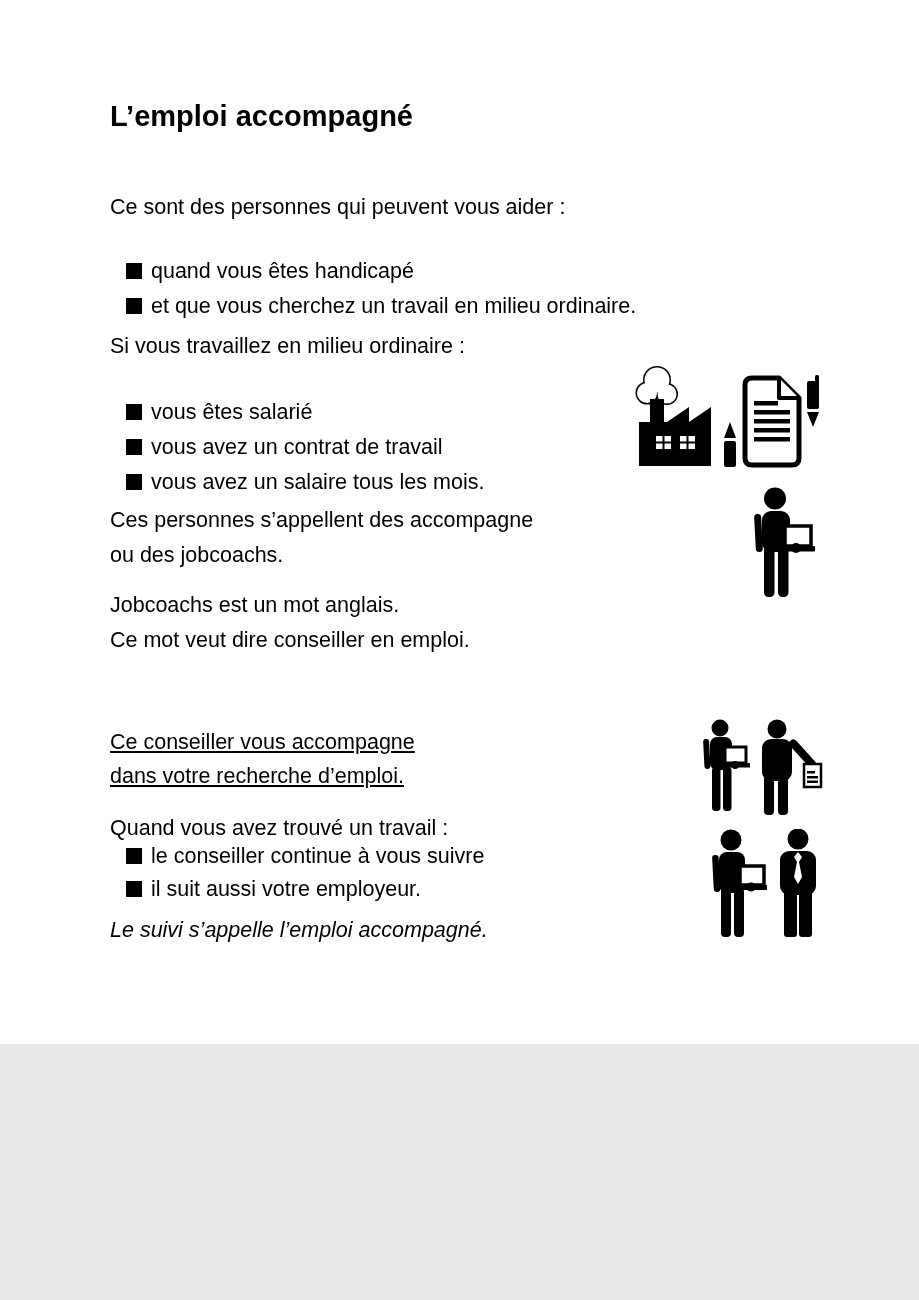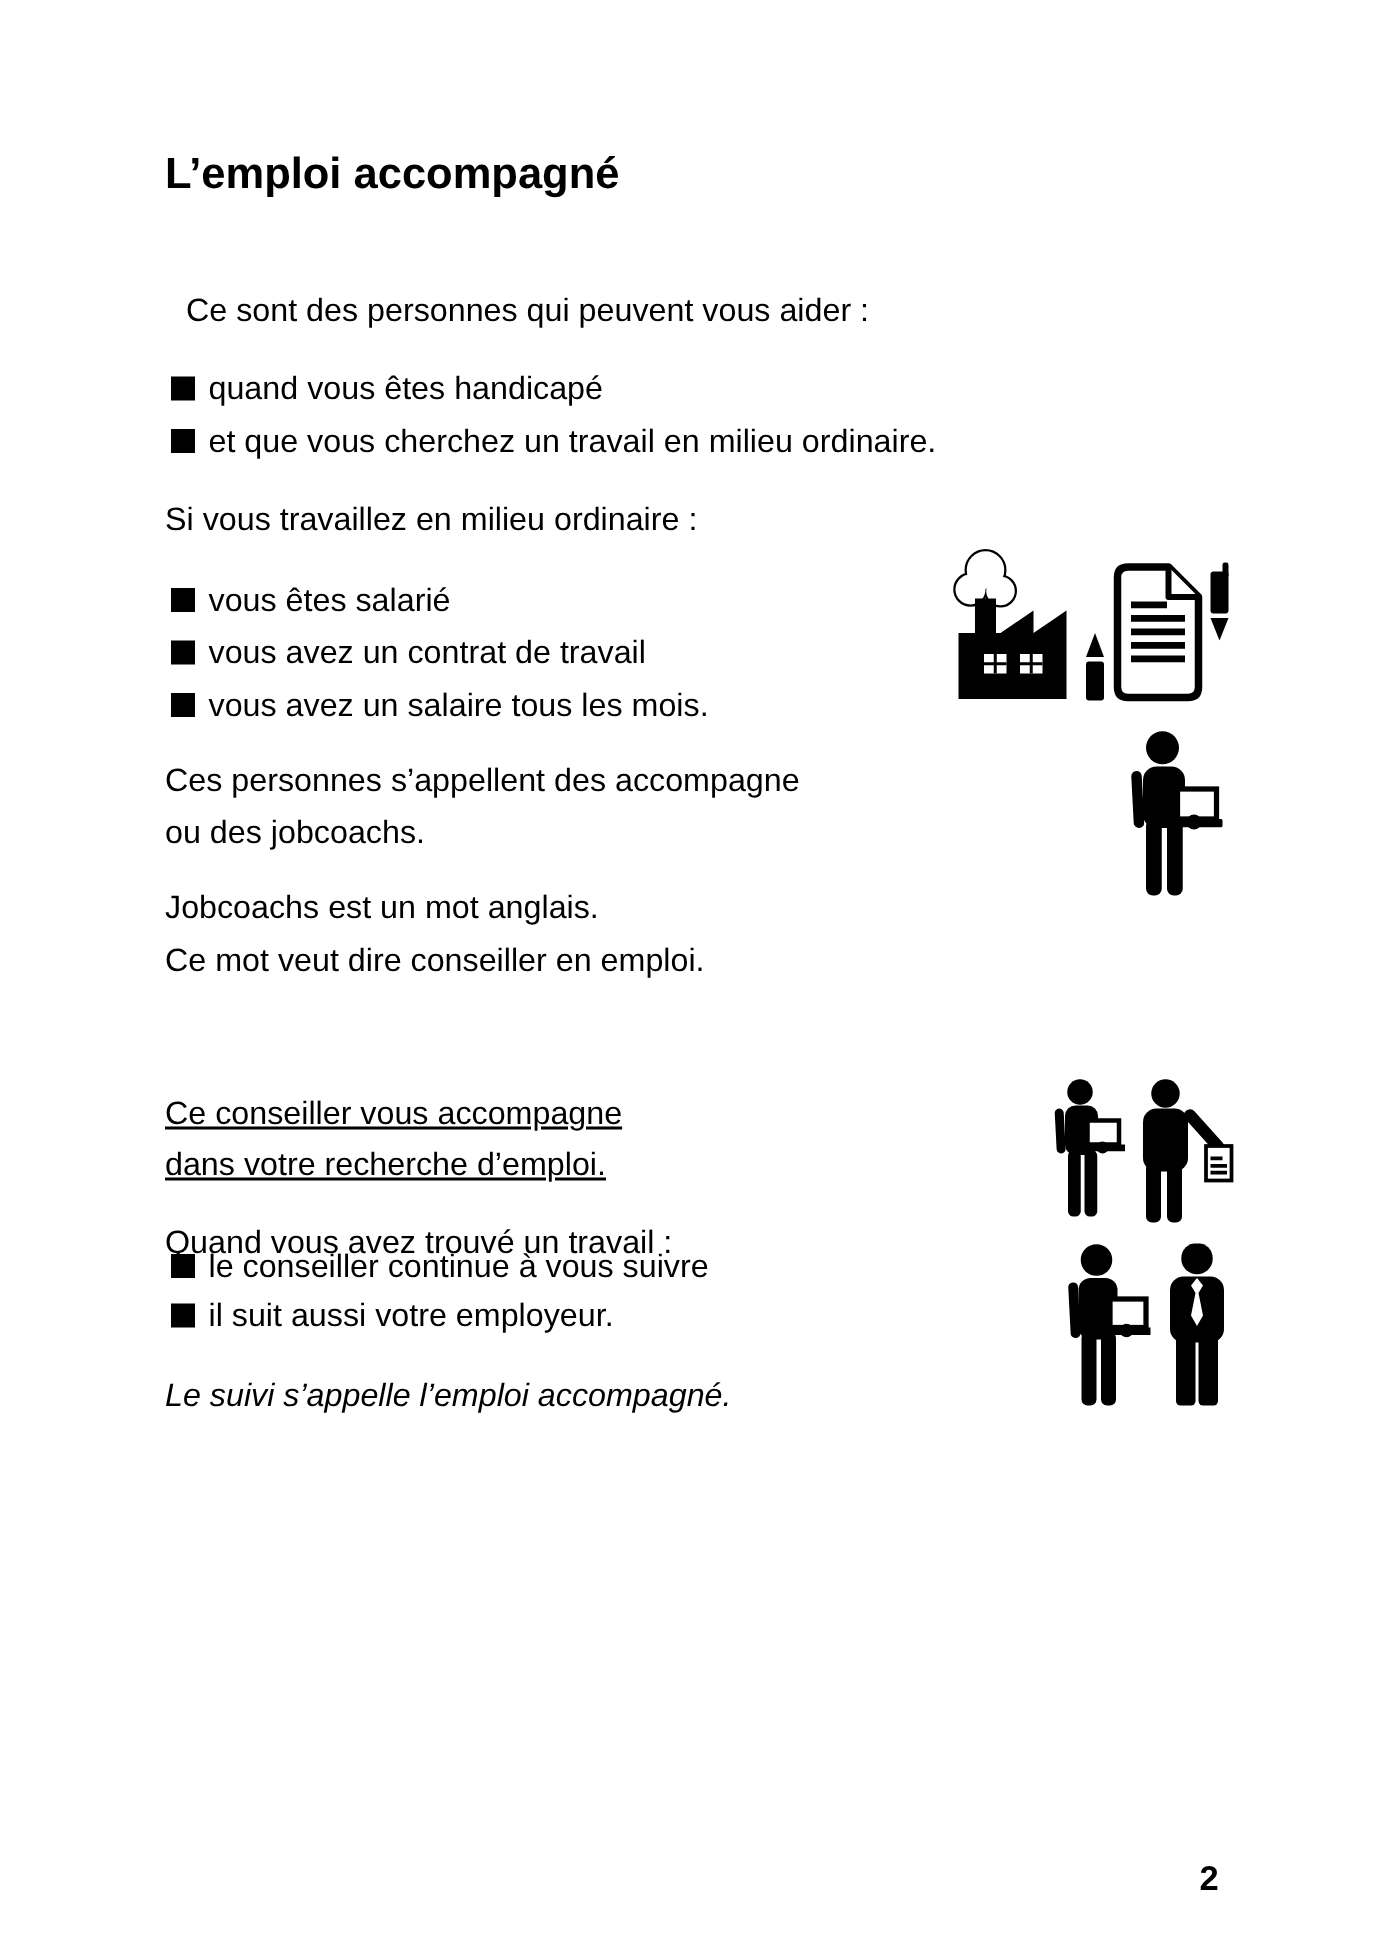--- a/index.html
+++ b/index.html
@@ -1,38 +1,38 @@
 <!DOCTYPE html>
 <html><head>
 <meta charset="utf-8">
 <style>
   html,body{margin:0;padding:0;background:#e8e8e8;}
   .page{
-    position:relative;width:919px;height:1300px;margin:0 auto;
+    position:relative;width:919px;height:1044px;margin:0 auto;
     background:#ffffff;color:#000000;
     font-family:"Liberation Sans","DejaVu Sans",sans-serif;
     overflow:hidden;
   }
   .abs{position:absolute;white-space:nowrap;}
   .title{left:110px;top:98px;font-size:29px;font-weight:bold;margin:0;line-height:1.25;}
   .body-text{font-size:21.5px;line-height:34px;}
   .lh35{line-height:35px;}
   .lh33{line-height:33px;}
-  .p-intro{left:110px;top:190px;margin-left:14px;}
+  .p-intro{left:110px;top:190px;}
   .list-1{left:110px;top:238px;}
   .p-condition{left:110px;top:329px;}
   .list-2{left:110px;top:379px;}
   .p-advisors{left:110px;top:503px;}
   .p-jobcoach{left:110px;top:588px;}
   .p-knowledge{left:110px;top:674px;}
   .p-support{left:110px;top:725px;text-decoration:underline;}
   .p-found{left:110px;top:811px;}
   .list-3{left:110px;top:824px;}
   .p-conclusion{left:110px;top:913px;font-style:italic;}
-  ul.blist{list-style:none;margin:4px;padding:0;}
+  ul.blist{list-style:none;margin:16px;padding:0;}
   ul.blist li{margin:0;padding:0;}
   .bullet-sq{
     display:inline-block;width:16px;height:16px;background:#000;
     margin-right:9px;transform:translateY(1px);
   }
   .pagenum{left:786px;top:1239px;width:40px;text-align:center;font-size:23px;font-weight:bold;}
   .icon{position:absolute;}
   .icon-factory{left:627px;top:365px;width:88px;height:102px;}
   .icon-contract{left:722px;top:371px;width:102px;height:100px;}
   .icon-advisor{left:744px;top:487px;width:72px;height:116px;}

